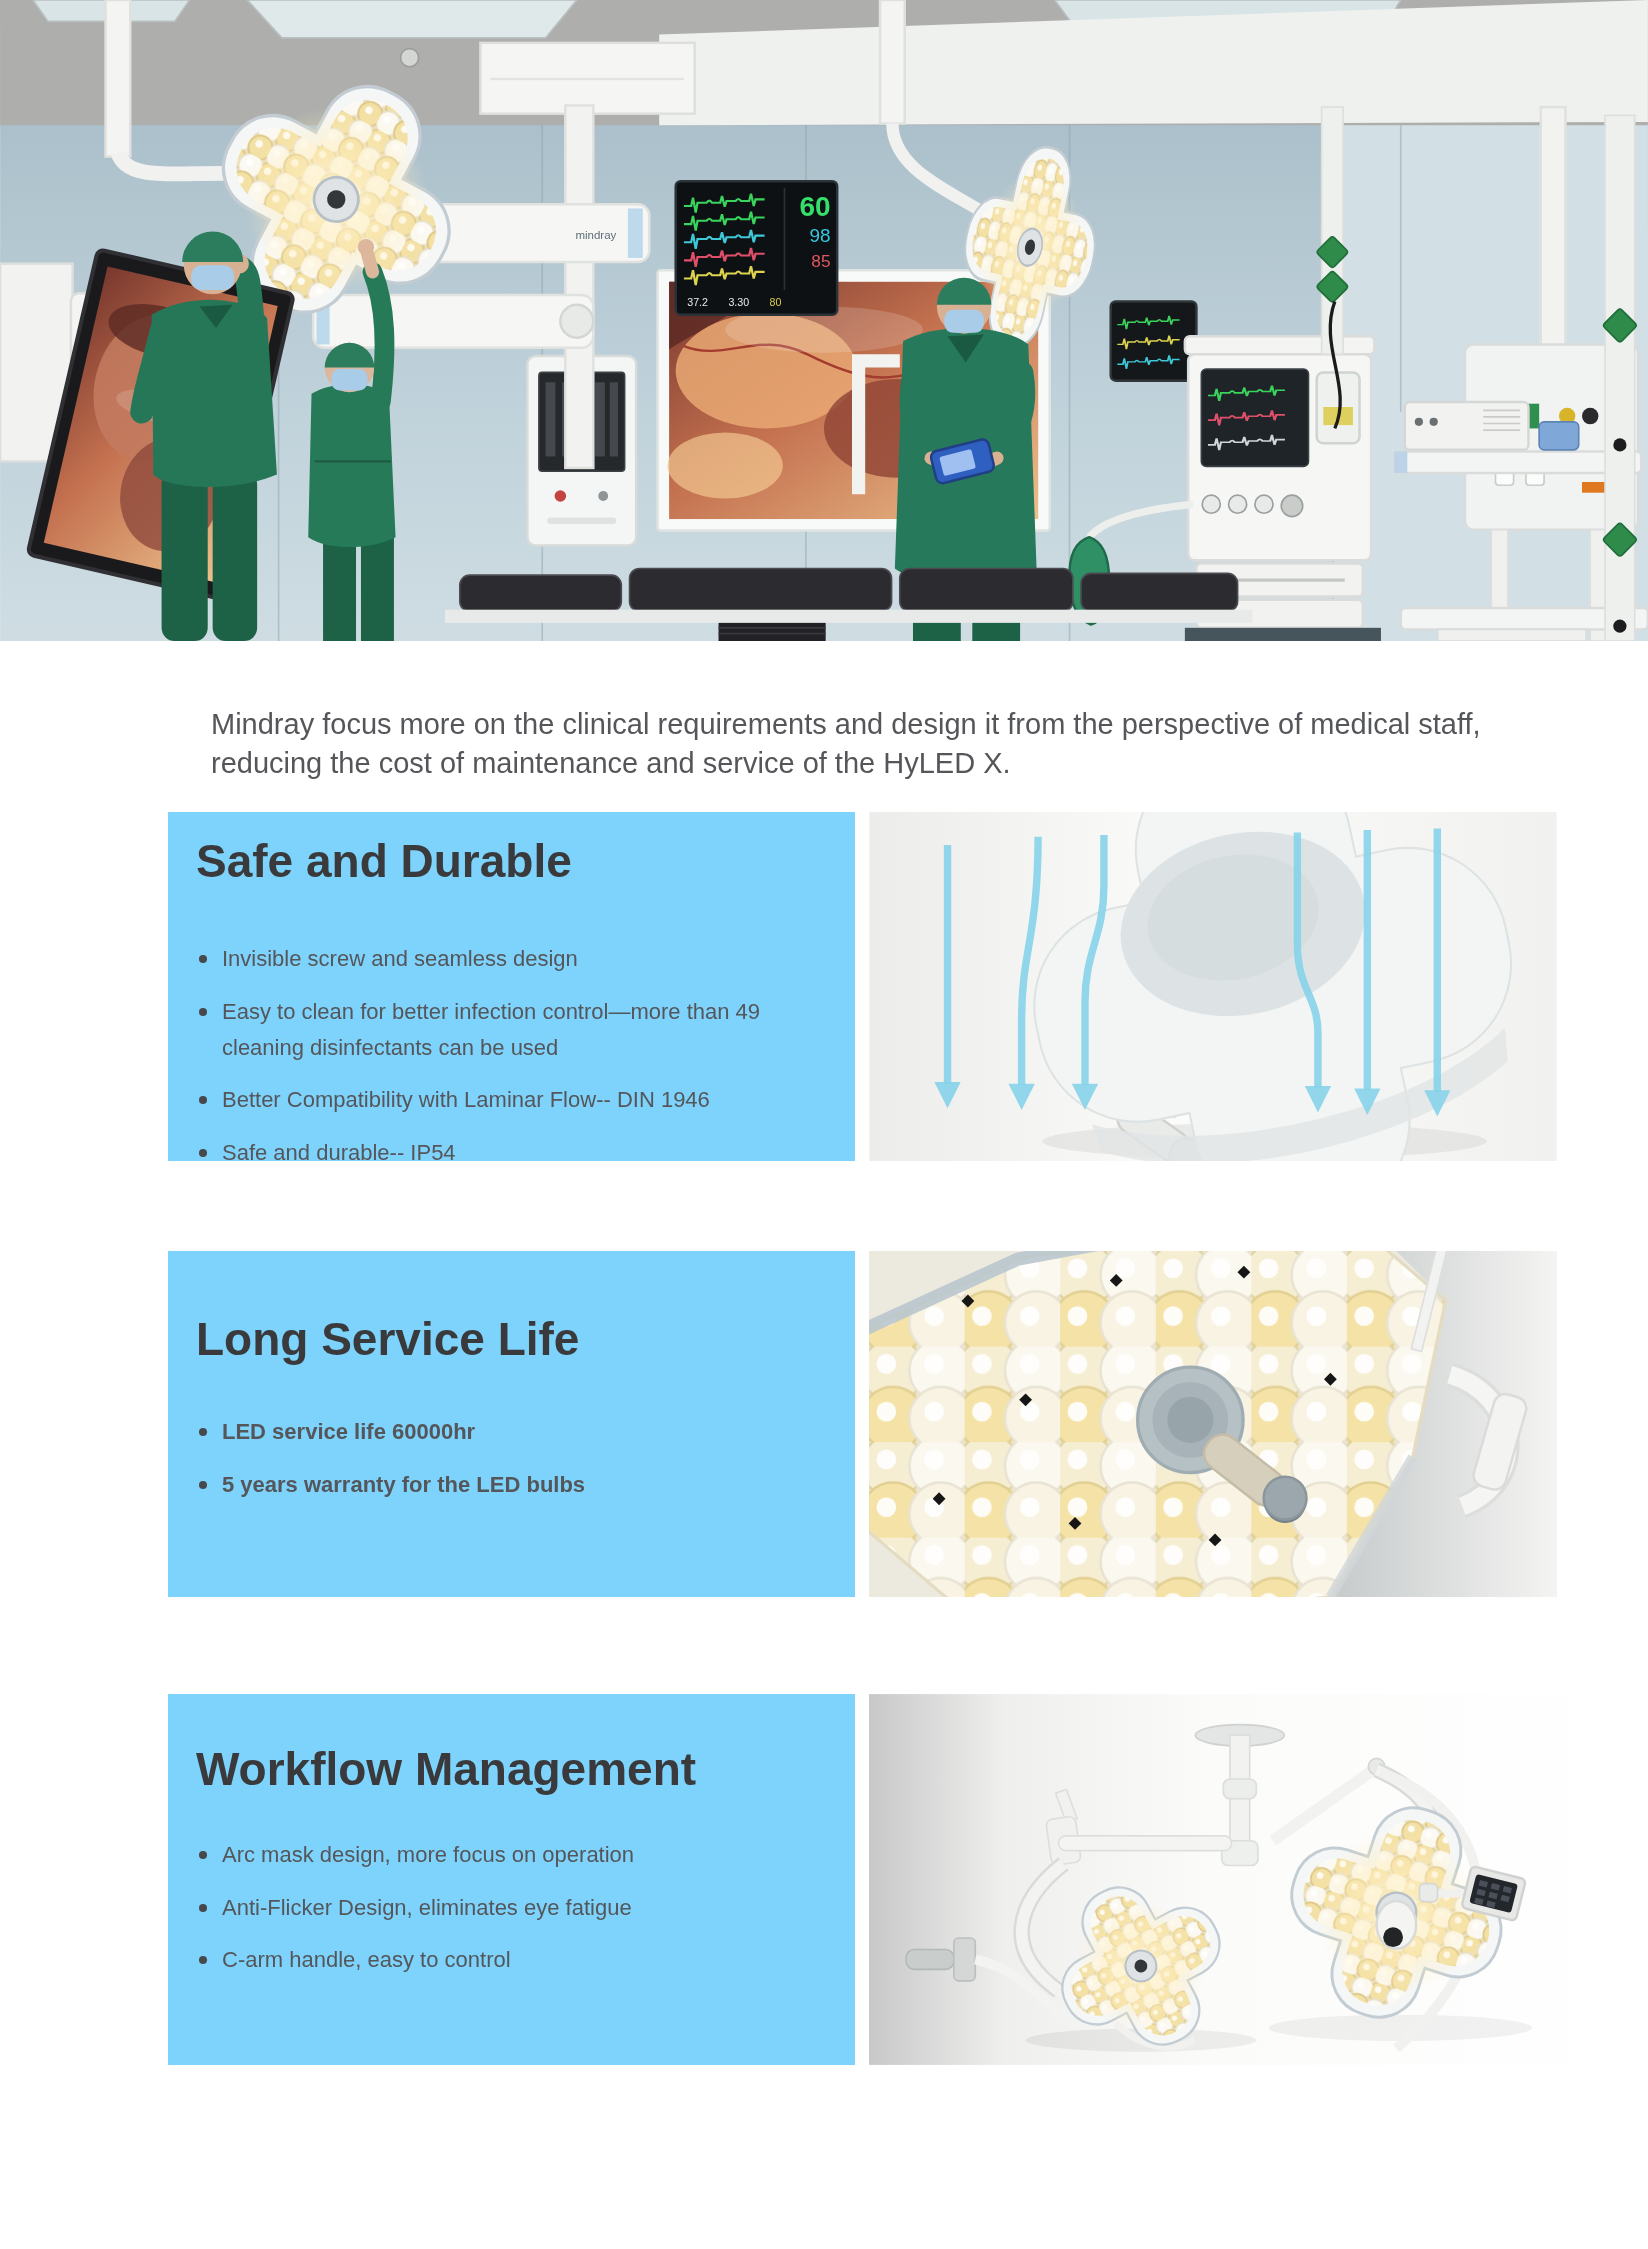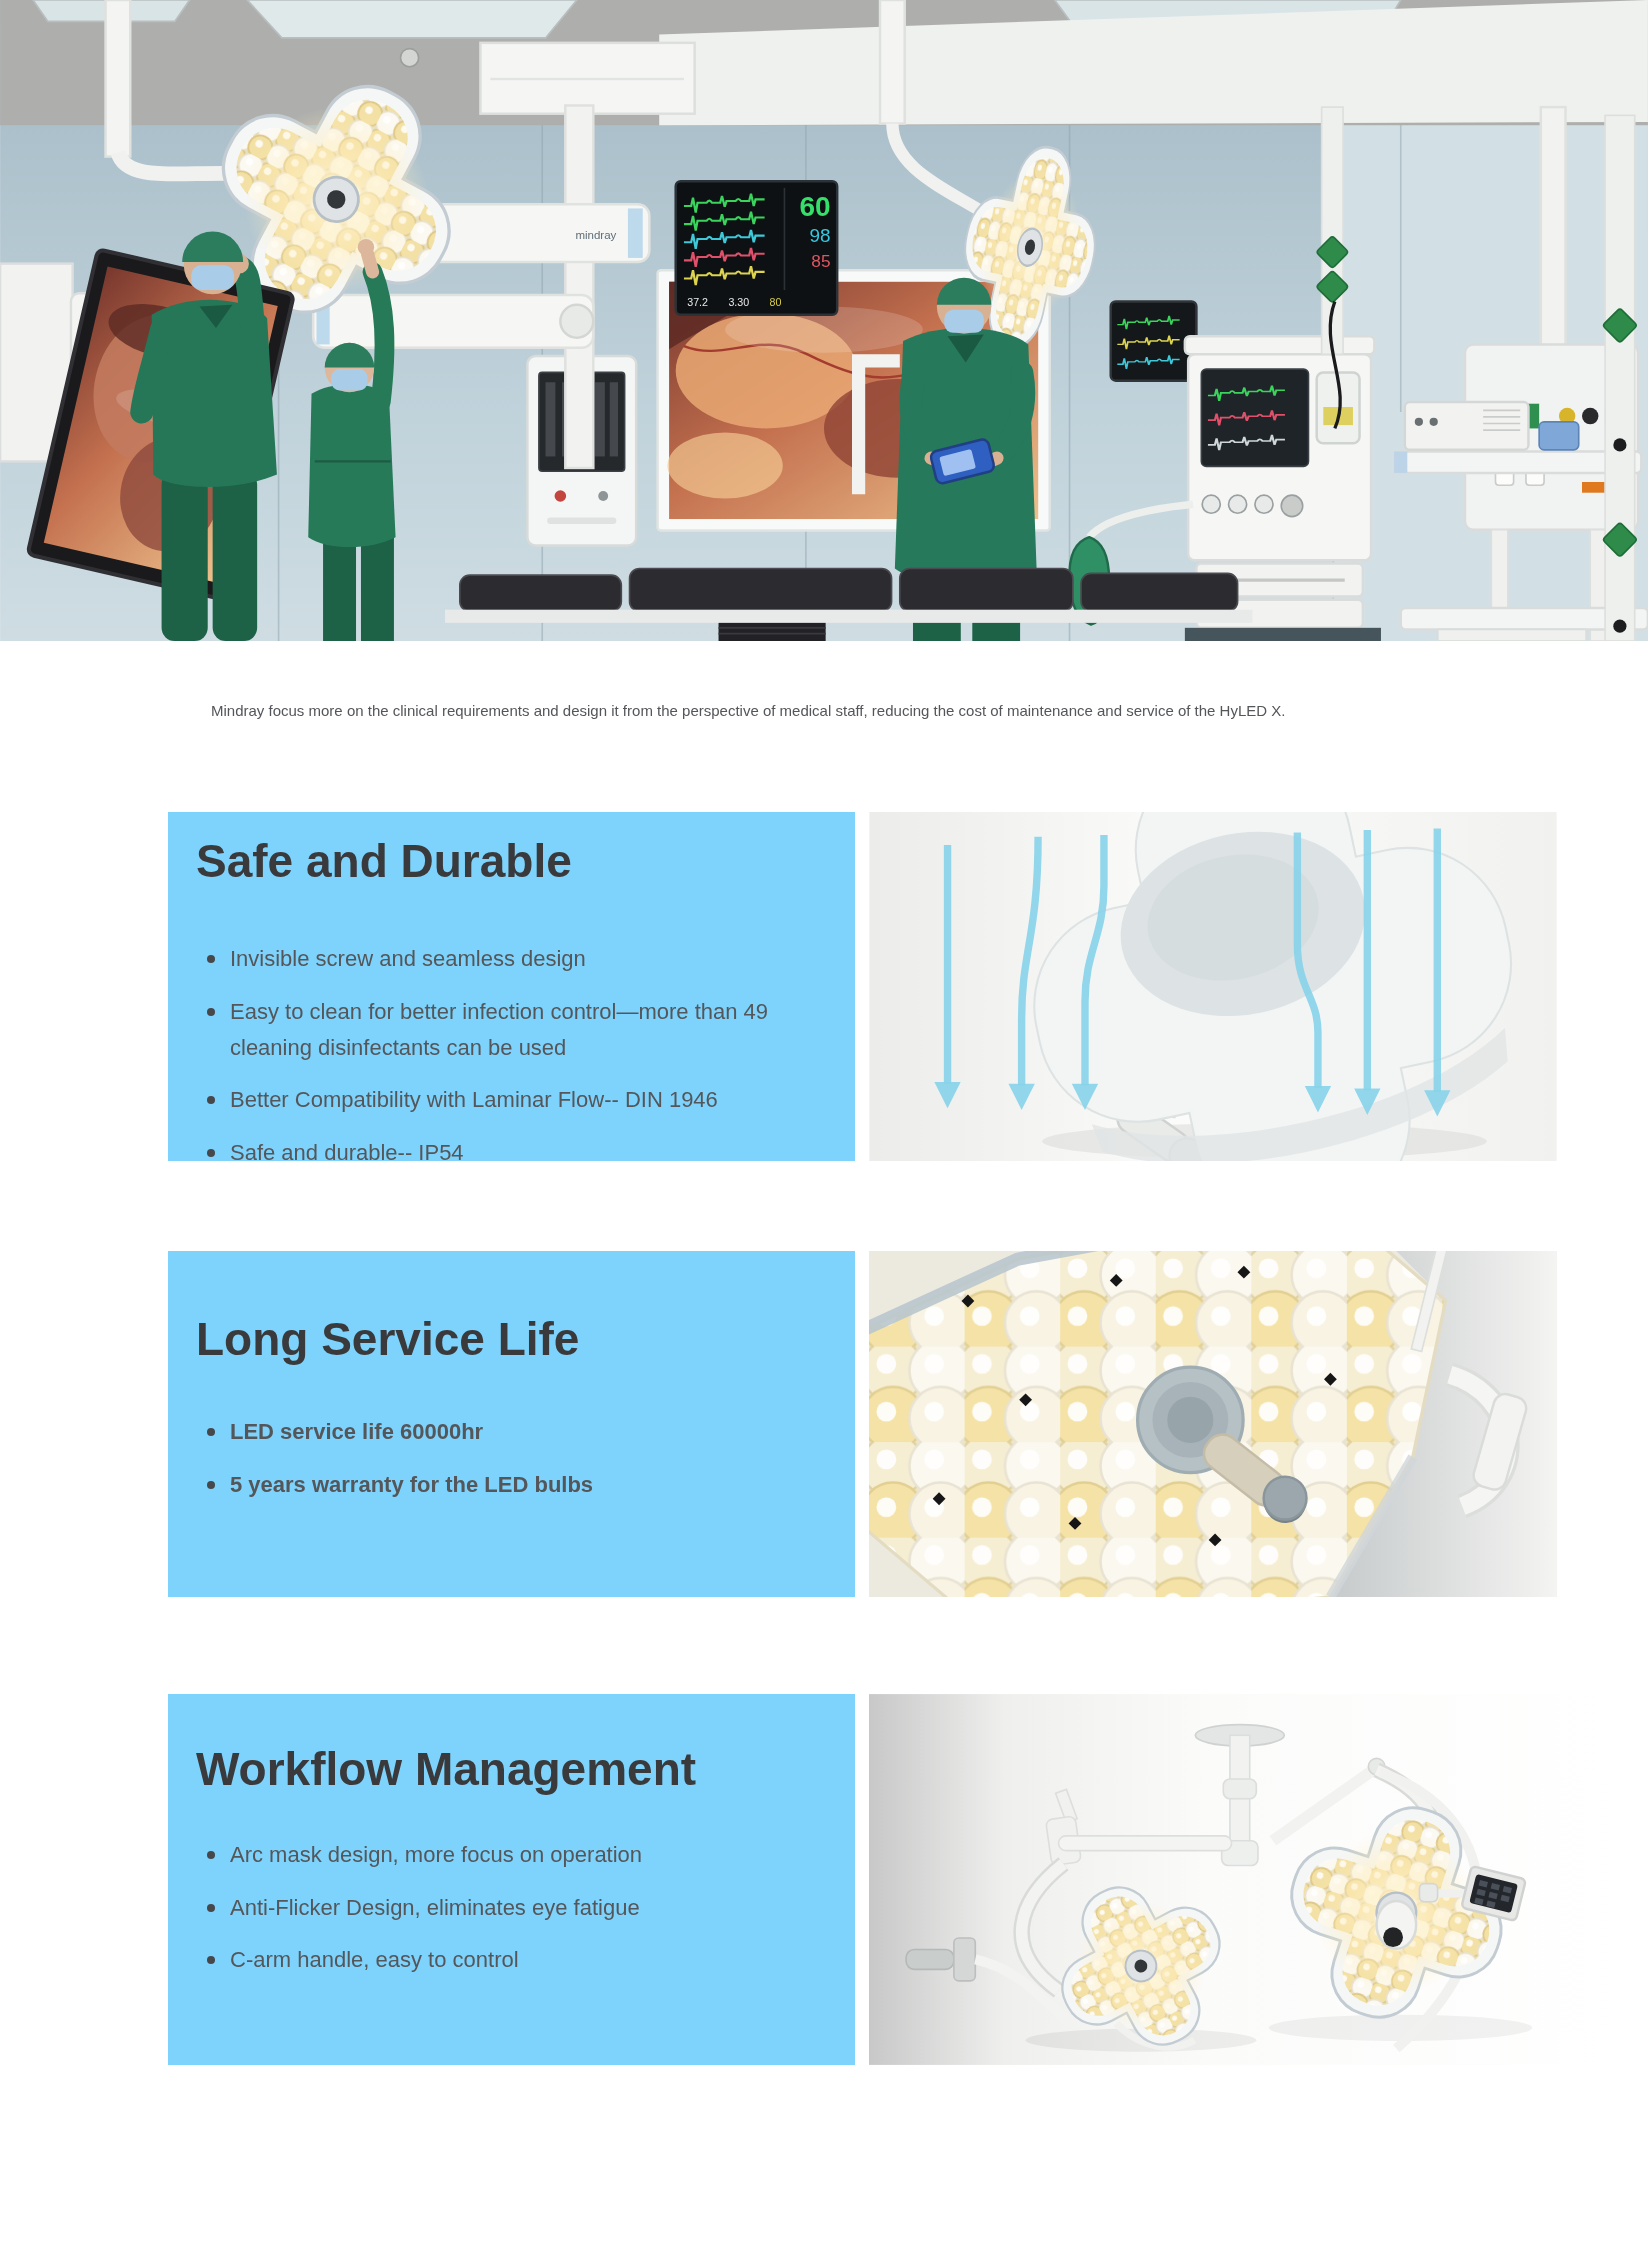--- a/index.html
+++ b/index.html
@@ -1,33 +1,33 @@
 <!DOCTYPE html>
 <html style="font-size:13px"><head>
 <meta charset="utf-8">
 <style>
   html,body{margin:0;padding:0;background:#ffffff;}
   .page{position:relative;width:1648px;height:2250px;background:#ffffff;overflow:hidden;
         font-family:"Liberation Sans", sans-serif;}
   
   .hero{position:absolute;left:0;top:0;width:1648px;height:641px;}
   
-  .intro{position:absolute;left:211px;top:676px;width:1290px;font-size:15px;line-height:39px;
+  .intro{position:absolute;left:211px;top:676px;width:1290px;font-size:29px;line-height:39px;
          color:#55565a;}
   
   .feature{position:absolute;left:0;width:1648px;}
   .f1{top:812px;height:349px;}
   .f2{top:1251px;height:346px;}
   .f3{top:1694px;height:371px;}
   .panel{position:absolute;left:168px;top:0;width:687px;height:100%;background:#7dd3fc;}
   .panel-inner{padding:23px 25px 0 28px;}
   .f2 .panel-inner{padding-top:62px;}
   .f3 .panel-inner{padding-top:49px;}
   .panel h2{margin:0;font-size:46px;line-height:53px;font-weight:bold;color:#3a3a3c;}
-  .panel ul{list-style:none;margin:8px;padding:0;}
+  .panel ul{list-style:none;margin:0;padding:0;}
   .f1 ul{margin-top:53px;}
   .f2 ul{margin-top:48px;font-weight:bold;}
   .f3 ul{margin-top:41px;}
   .panel li{position:relative;padding-left:26px;margin-bottom:16.5px;max-width:622px;
             font-size:22px;line-height:36px;color:#55565a;}
   .panel li::before{content:"";position:absolute;left:2.5px;top:14px;width:8.2px;height:8.2px;
                     border-radius:50%;background:#47484b;}
   .photo{position:absolute;top:0;height:100%;overflow:hidden;}
   .p12{left:869px;width:688px;}
   .p3{left:869px;width:754px;}

